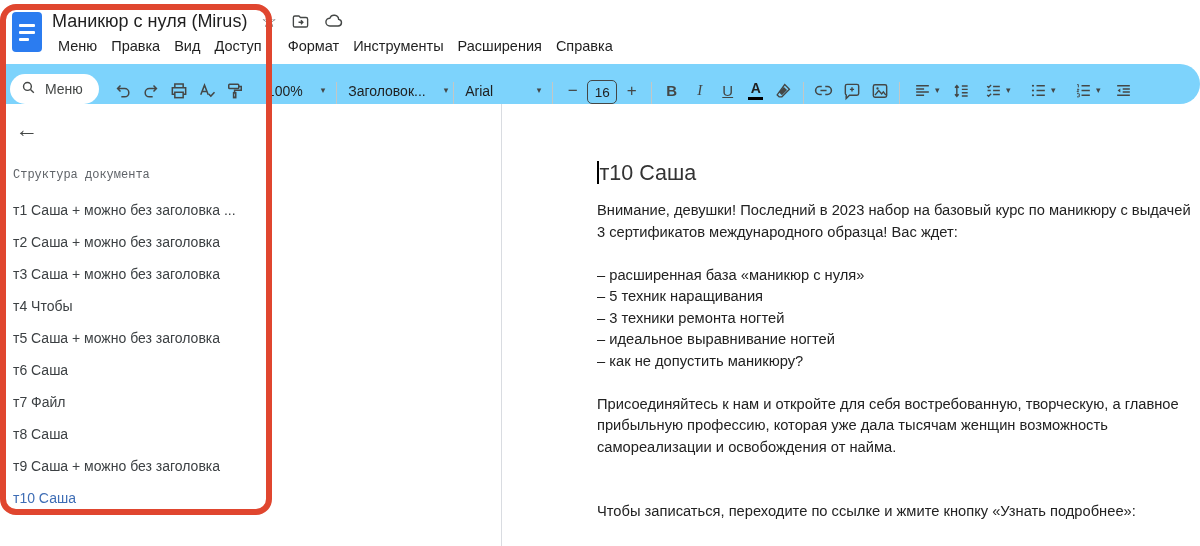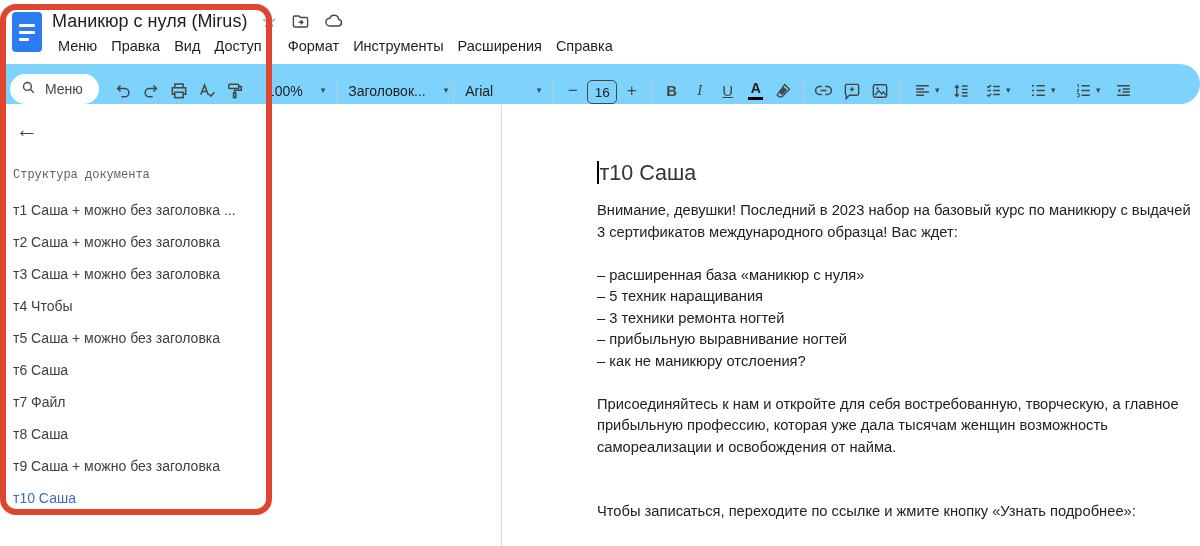--- a/index.html
+++ b/index.html
@@ -279,22 +279,22 @@
 
   <div class="main">
     <div class="page">
       <div class="doc-heading"><span class="cursor-caret"></span><span>т10 Саша</span></div>
       <div class="doc-body">
         <div class="par">Внимание, девушки! Последний в 2023 набор на базовый курс по маникюру с выдачей 3 сертификатов международного образца! Вас ждет:</div>
         <div class="par"></div>
         <div class="par">– расширенная база «маникюр с нуля»</div>
         <div class="par">– 5 техник наращивания</div>
         <div class="par">– 3 техники ремонта ногтей</div>
-        <div class="par">– прибыльную выравнивание ногтей</div>
-        <div class="par">– как не маникюру отслоения?</div>
+        <div class="par">– идеальное выравнивание ногтей</div>
+        <div class="par">– как не допустить маникюру?</div>
         <div class="par"></div>
         <div class="par">Присоединяйтесь к нам и откройте для себя востребованную, творческую, а главное прибыльную профессию, которая уже дала тысячам женщин возможность самореализации и освобождения от найма.</div>
         <div class="par"></div>
         <div class="par"></div>
         <div class="par">Чтобы записаться, переходите по ссылке и жмите кнопку «Узнать подробнее»:</div>
         <div class="par"></div>
       </div>
     </div>
   </div>
 

